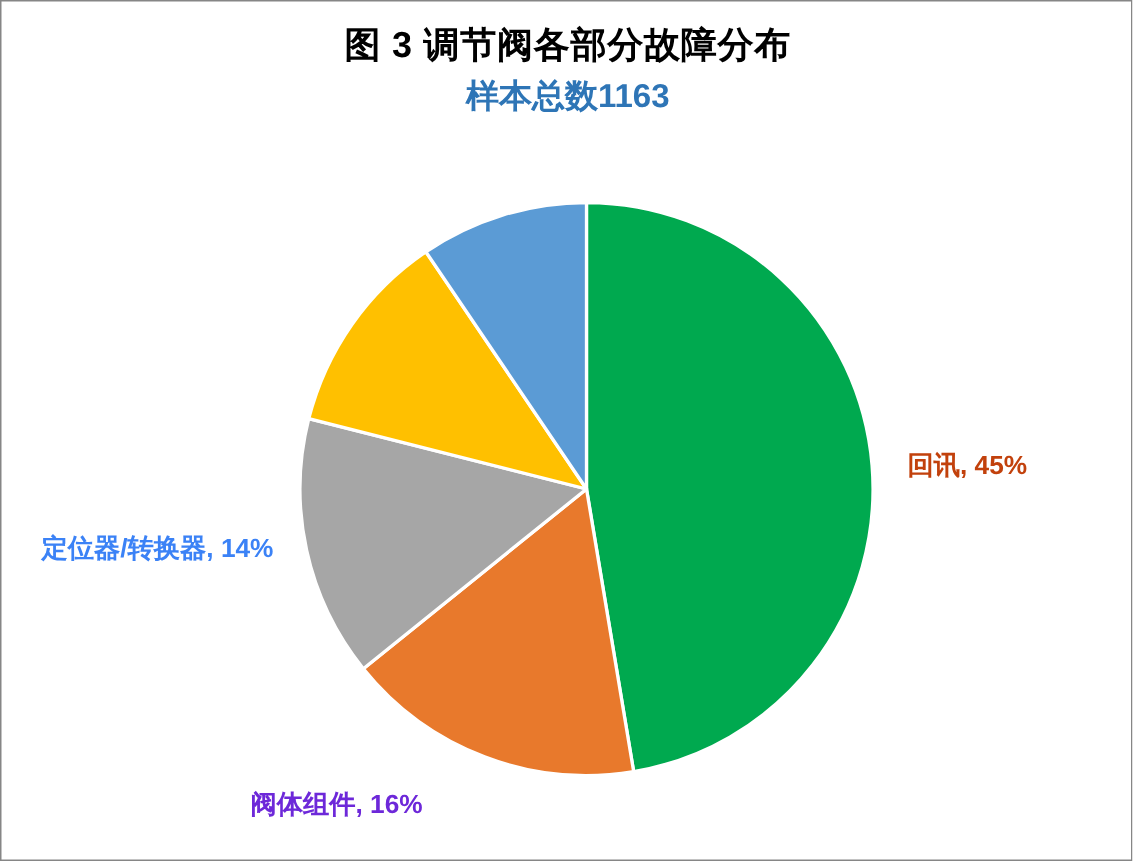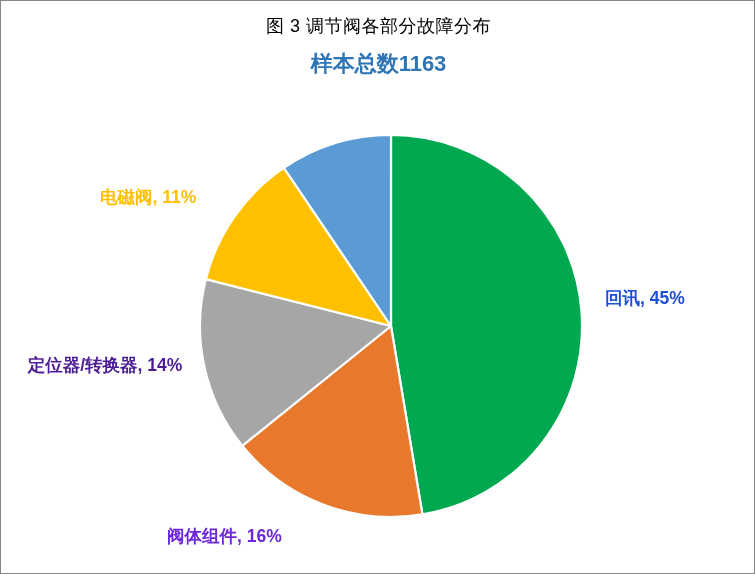--- a/index.html
+++ b/index.html
@@ -18,22 +18,22 @@
     background: #ffffff;
     border: 1px solid #868686;
     overflow: hidden;
   }
   #chart-title {
     position: absolute;
     top: 13px;
     left: 0;
     width: 755px;
     text-align: center;
-    font-size: 18px;
-    font-weight: normal;
+    font-size: 24px;
+    font-weight: bold;
     color: #000000;
     letter-spacing: 0.5px;
     white-space: nowrap;
   }
   #chart-subtitle {
     position: absolute;
     top: 48px;
     left: 0;
     width: 755px;
     text-align: center;
@@ -64,23 +64,23 @@
     position: absolute;
     font-size: 17.5px;
     font-weight: bold;
     white-space: nowrap;
     line-height: 1.38;
   }
   .data-label.wrap {
     white-space: normal;
     text-align: center;
   }
-  #label-huixun   { left: 604px; top: 285px; color: #1d4ed8; }
+  #label-huixun   { left: 604px; top: 297px; color: #c2410c; }
   #label-fati     { left: 166px; top: 523px; color: #6d28d9; }
-  #label-dingwei  { left: 24px;  top: 352px; color: #4c1d95; width: 160px; }
+  #label-dingwei  { left: 24px;  top: 352px; color: #3b82f6; width: 160px; }
   #label-diancifa { left: 99px;  top: 184px; color: #FFC000; }
   #label-guolv    { left: 241px; top: 106px; color: #4E8FCD; }
 </style>
 </head>
 <body>
 
 <div id="chart-frame">
 
   <div id="chart-title">图 3 调节阀各部分故障分布</div>
 
@@ -97,16 +97,15 @@
         </g>
     </svg>
   </div>
 
   <div class="data-label" id="label-huixun">回讯, 45%</div>
 
   <div class="data-label" id="label-fati">阀体组件, 16%</div>
 
   <div class="data-label wrap" id="label-dingwei">定位器/转换器, 14%</div>
 
-  <div class="data-label" id="label-diancifa">电磁阀, 11%</div>
 
 
 </div>
 
 </body></html>

